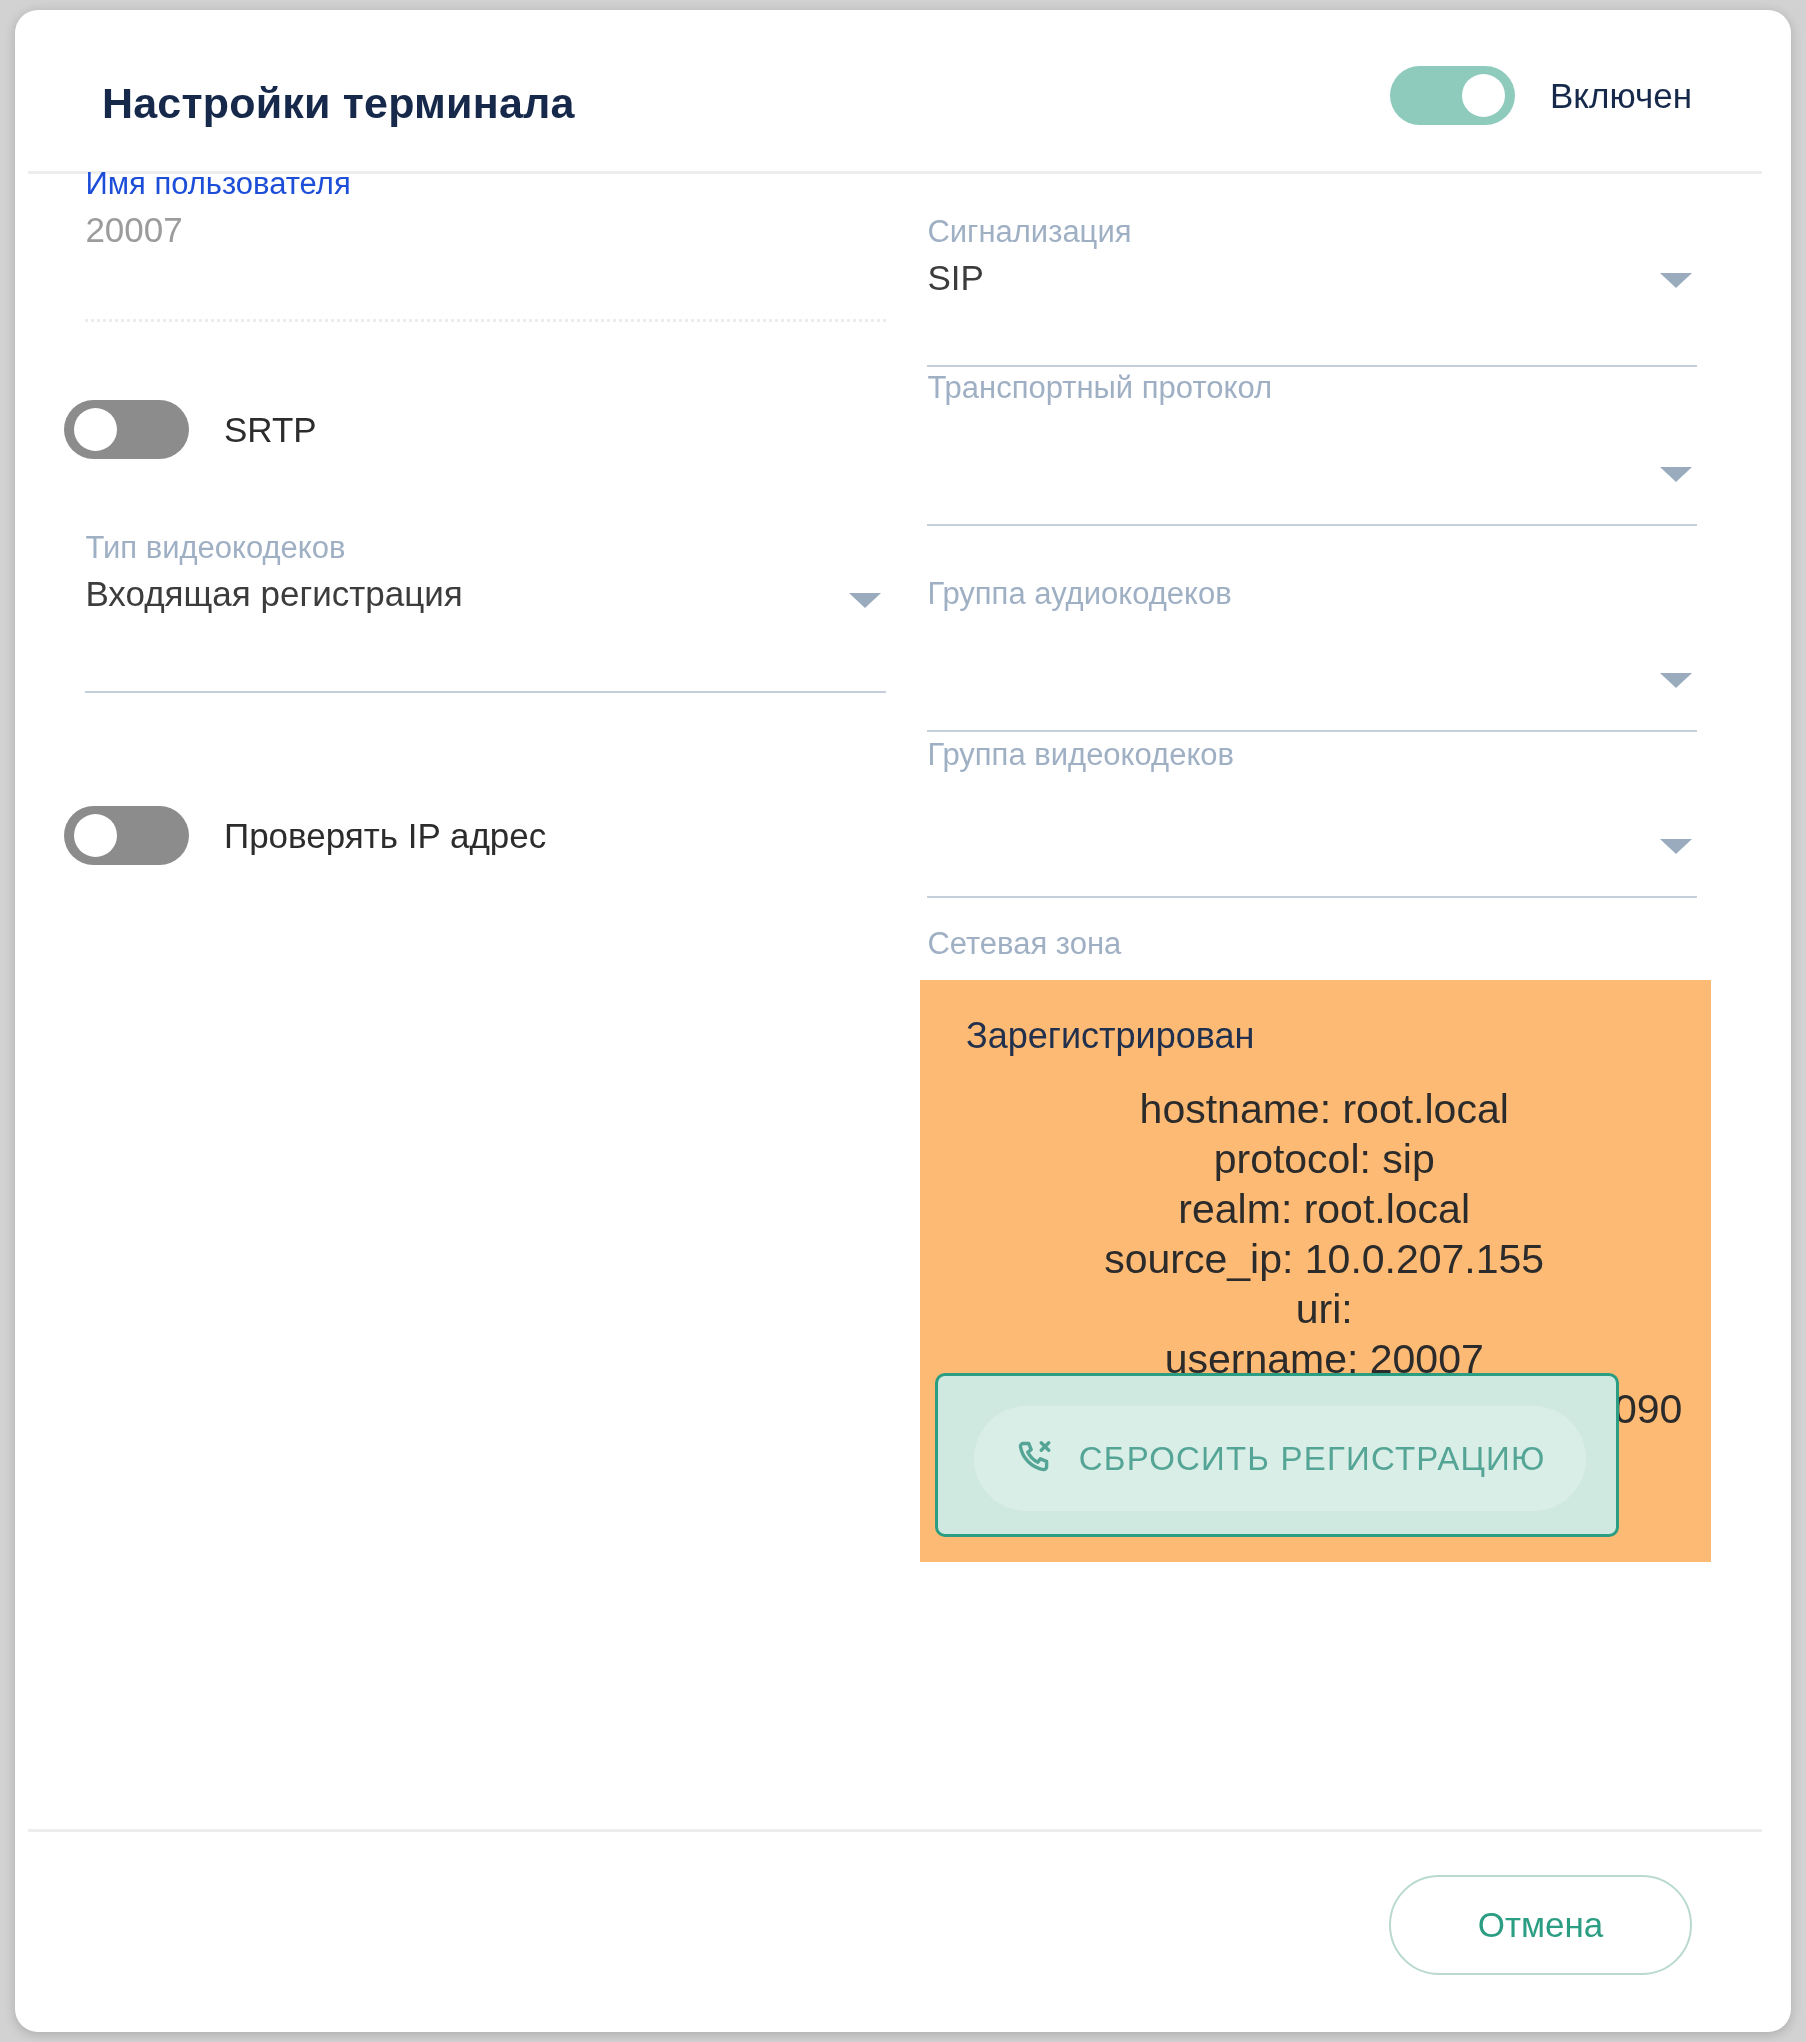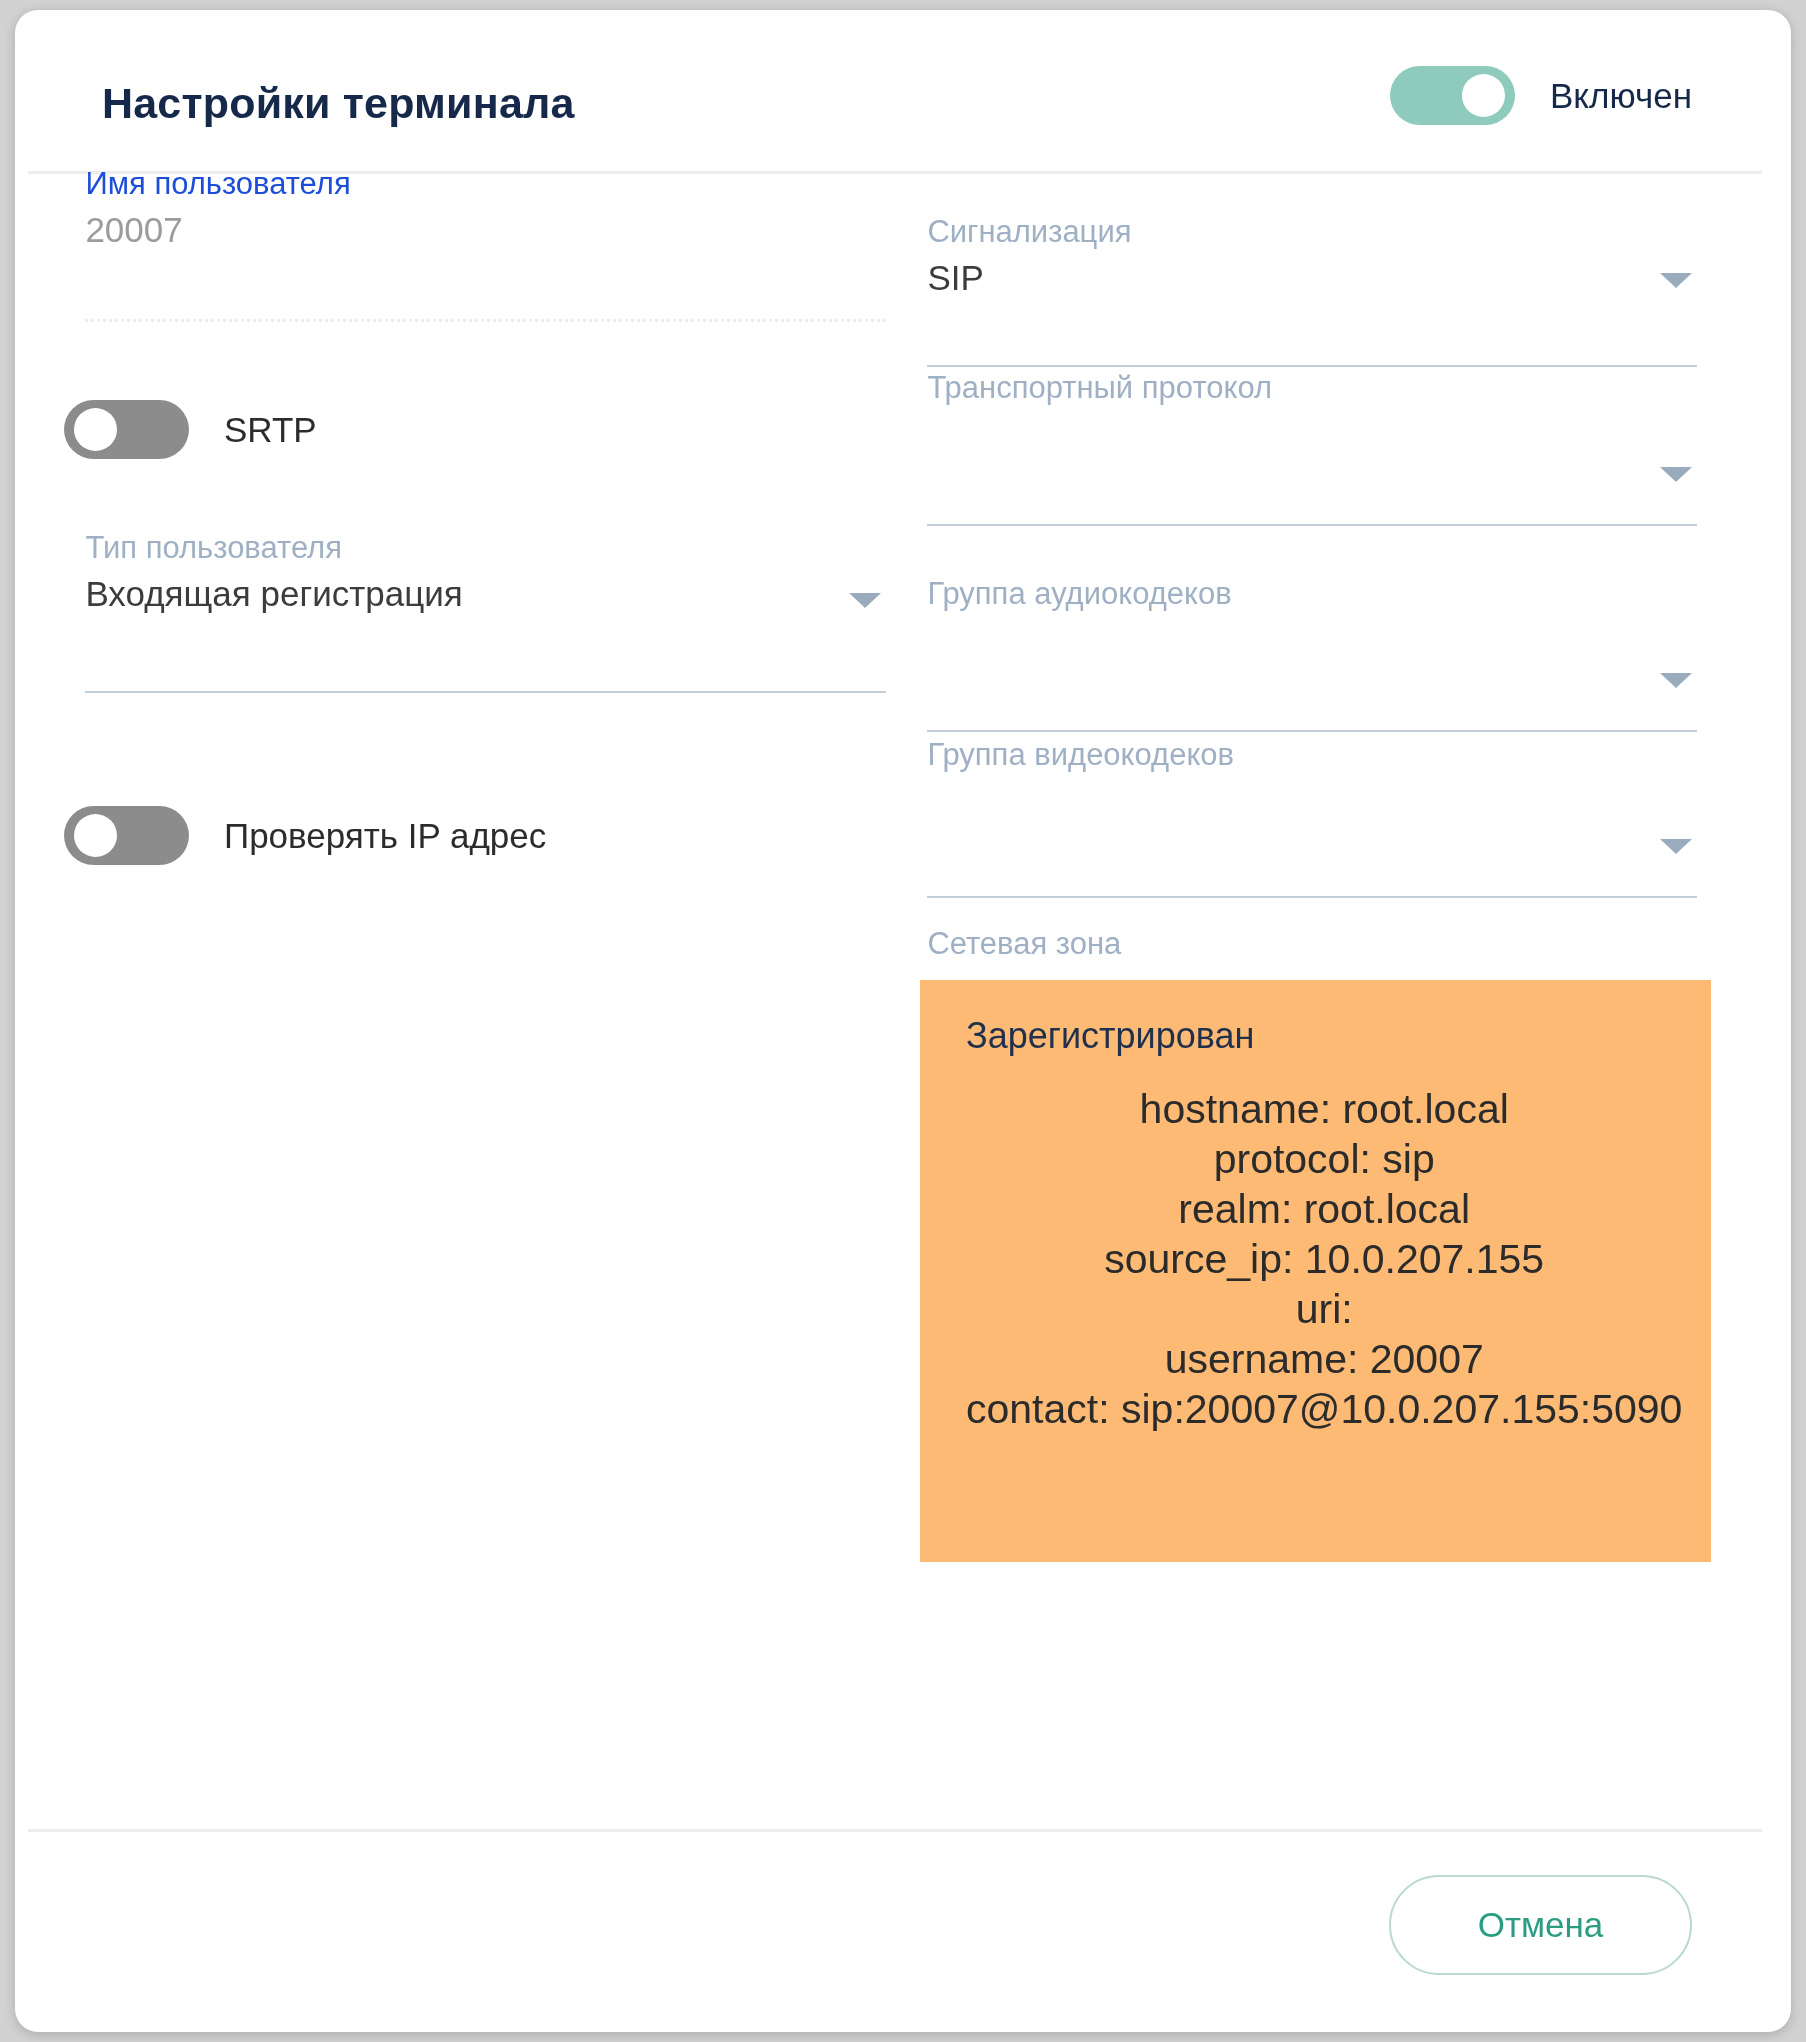--- a/index.html
+++ b/index.html
@@ -282,21 +282,21 @@
       </div>
 
       <div class="toggle-row" style="left:-5px; top:227px;">
         <div class="switch off">
           <div class="knob"></div>
         </div>
         <div class="trlabel">SRTP</div>
       </div>
 
       <div class="field" style="left:0; top:357px; width:822px; height:163px;">
-        <div class="flabel">Тип пользователя</div>
+        <div class="flabel">Тип видеокодеков</div>
         <div class="fvalue">Входящая регистрация</div>
         <div class="caret" style="top:63px;"></div>
         <div class="fline"></div>
       </div>
 
       <div class="toggle-row" style="left:-5px; top:633px;">
         <div class="switch off">
           <div class="knob"></div>
         </div>
         <div class="trlabel">Проверять IP адрес</div>
@@ -350,20 +350,29 @@
     <div class="reg-lines">
       <div>hostname: root.local</div>
       <div>protocol: sip</div>
       <div>realm: root.local</div>
       <div>source_ip: 10.0.207.155</div>
       <div>uri:</div>
       <div>username: 20007</div>
       <div>contact: sip:20007@10.0.207.155:5090</div>
     </div>
 
+    <div class="reset-focus">
+      <div class="reset-btn">
+        <svg class="phone-x-icon" viewBox="0 0 24 24" fill="none" stroke="#55a596" stroke-width="1.9" stroke-linecap="round" stroke-linejoin="round">
+          <path d="M5.2 3.6h3l1.4 3.5-1.9 1.4a12.5 12.5 0 0 0 5.6 5.6l1.4-1.9 3.5 1.4v3a1.6 1.6 0 0 1-1.7 1.6A15.6 15.6 0 0 1 3.6 5.3a1.6 1.6 0 0 1 1.6-1.7z"></path>
+          <path d="M15.2 3.2l4.2 4.2M19.4 3.2l-4.2 4.2"></path>
+        </svg>
+        <span class="rlabel">СБРОСИТЬ РЕГИСТРАЦИЮ</span>
+      </div>
+    </div>
   </div>
 
   <div class="footer-divider"></div>
   <div class="footer">
     <div class="btn btn-cancel">Отмена</div>
   </div>
 
 </div>
 
 

